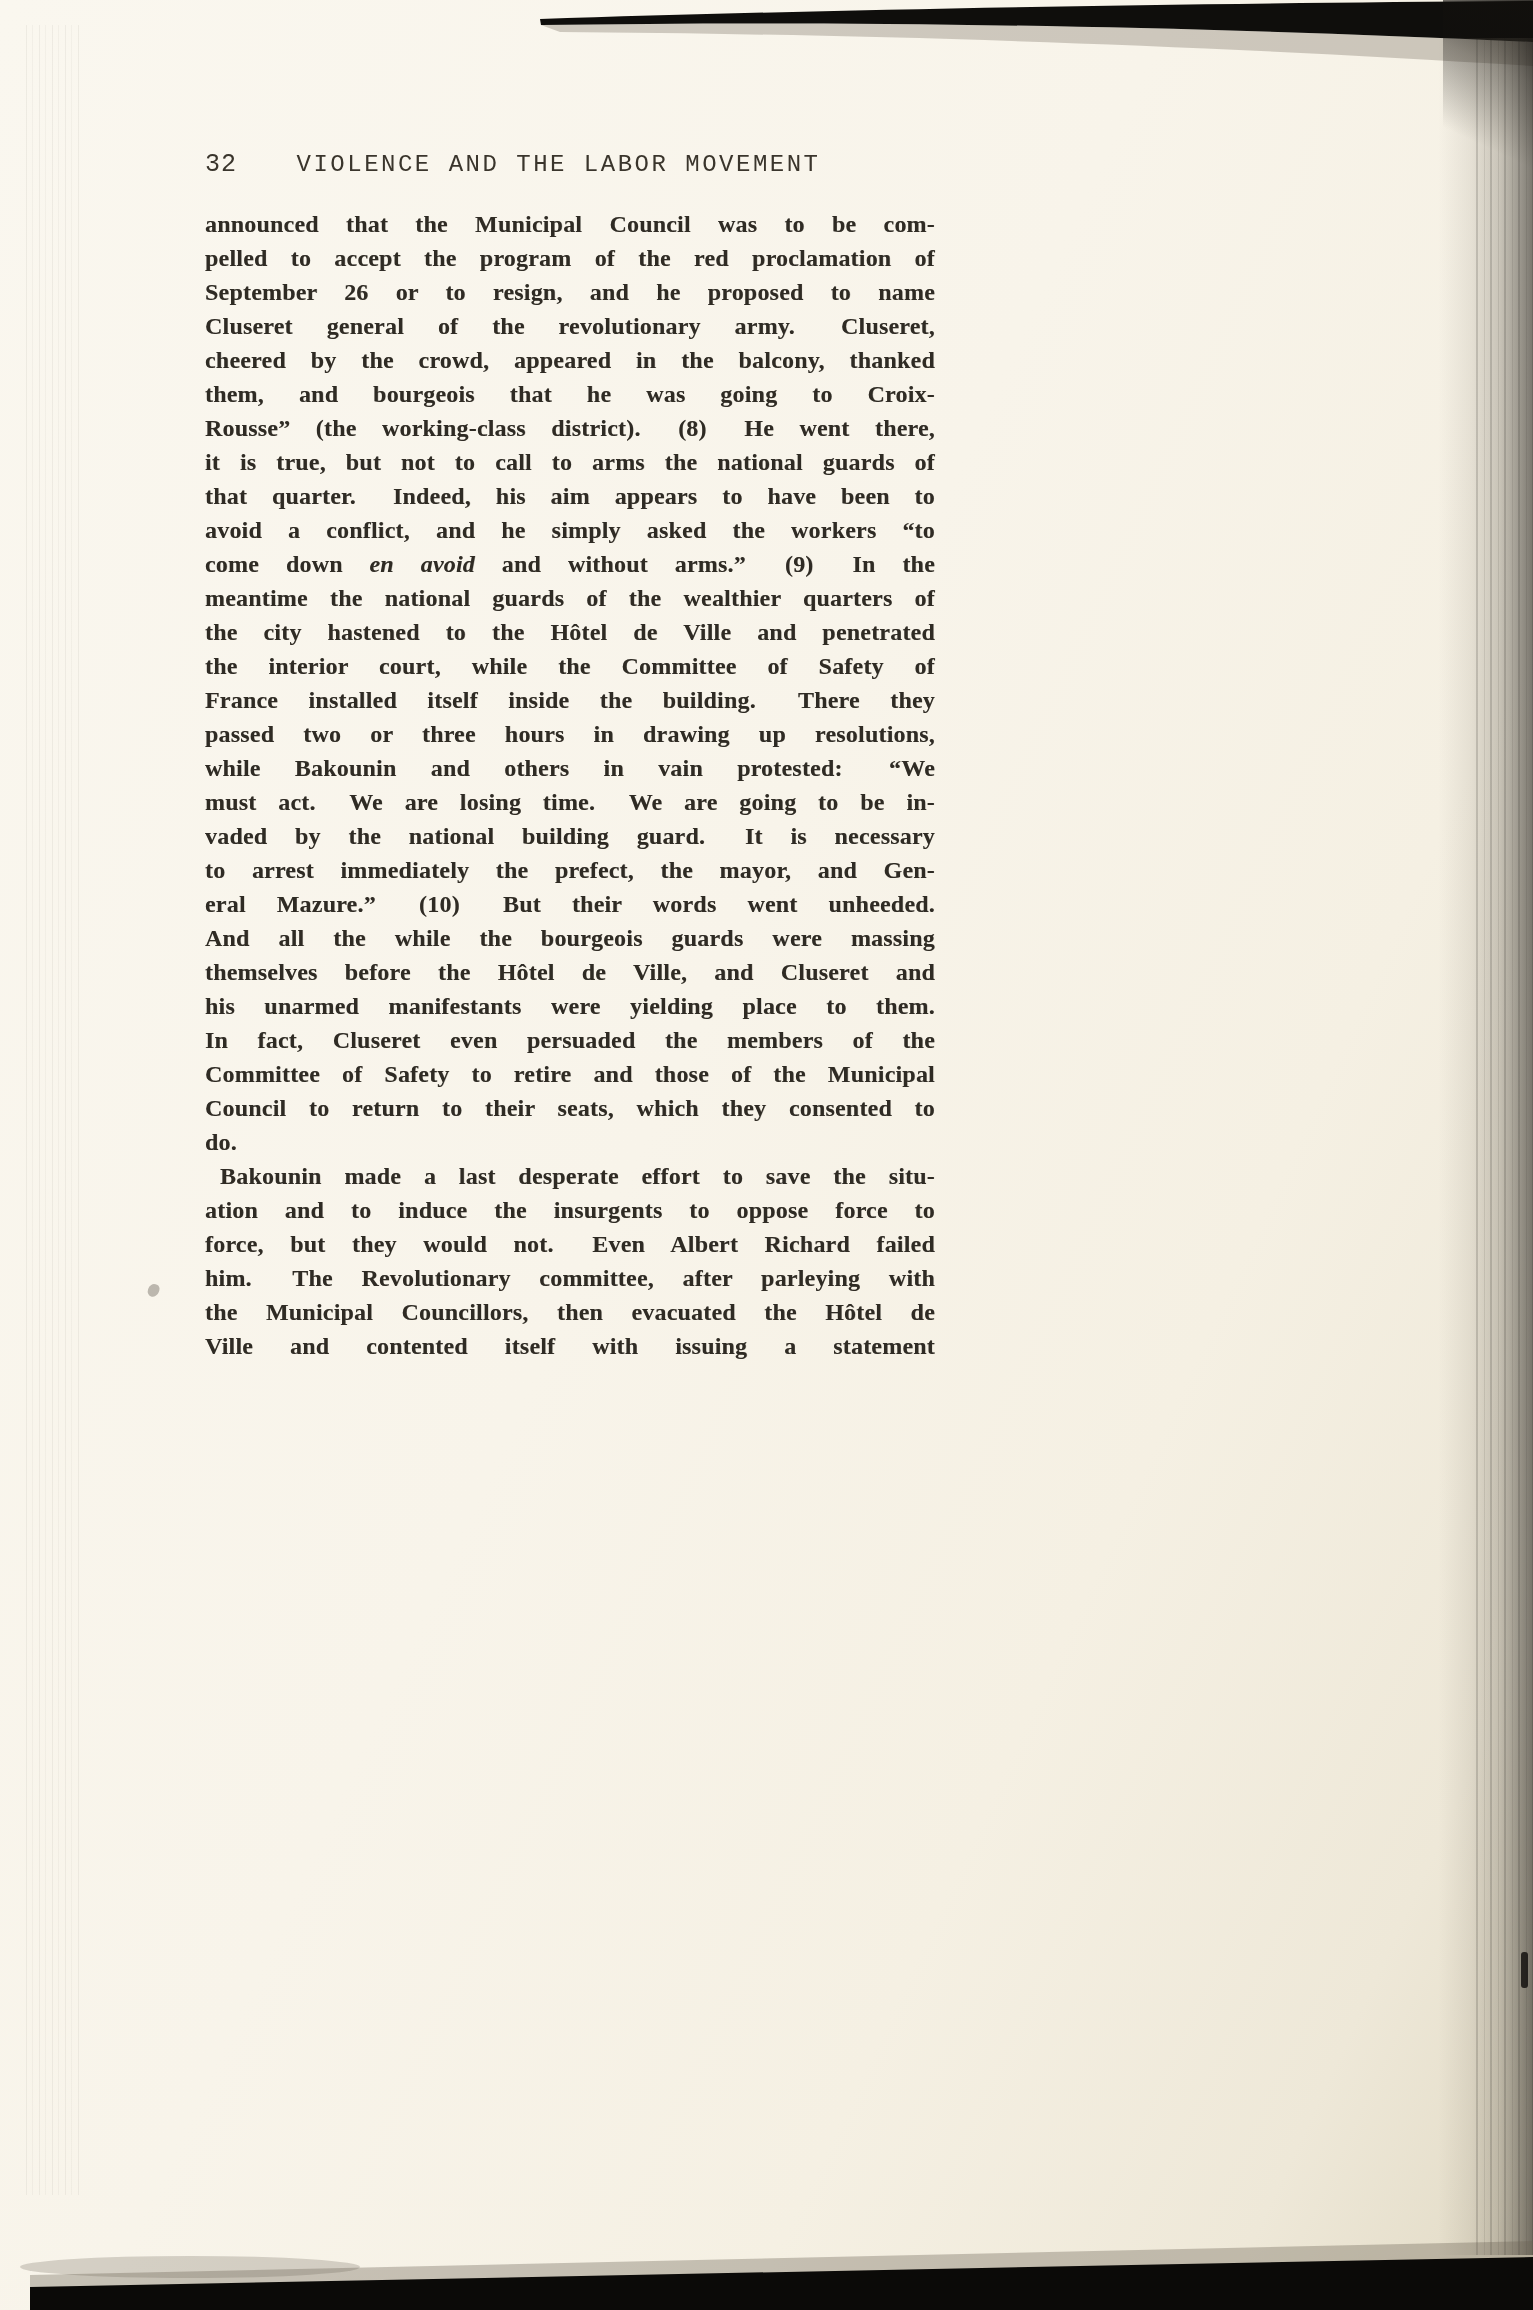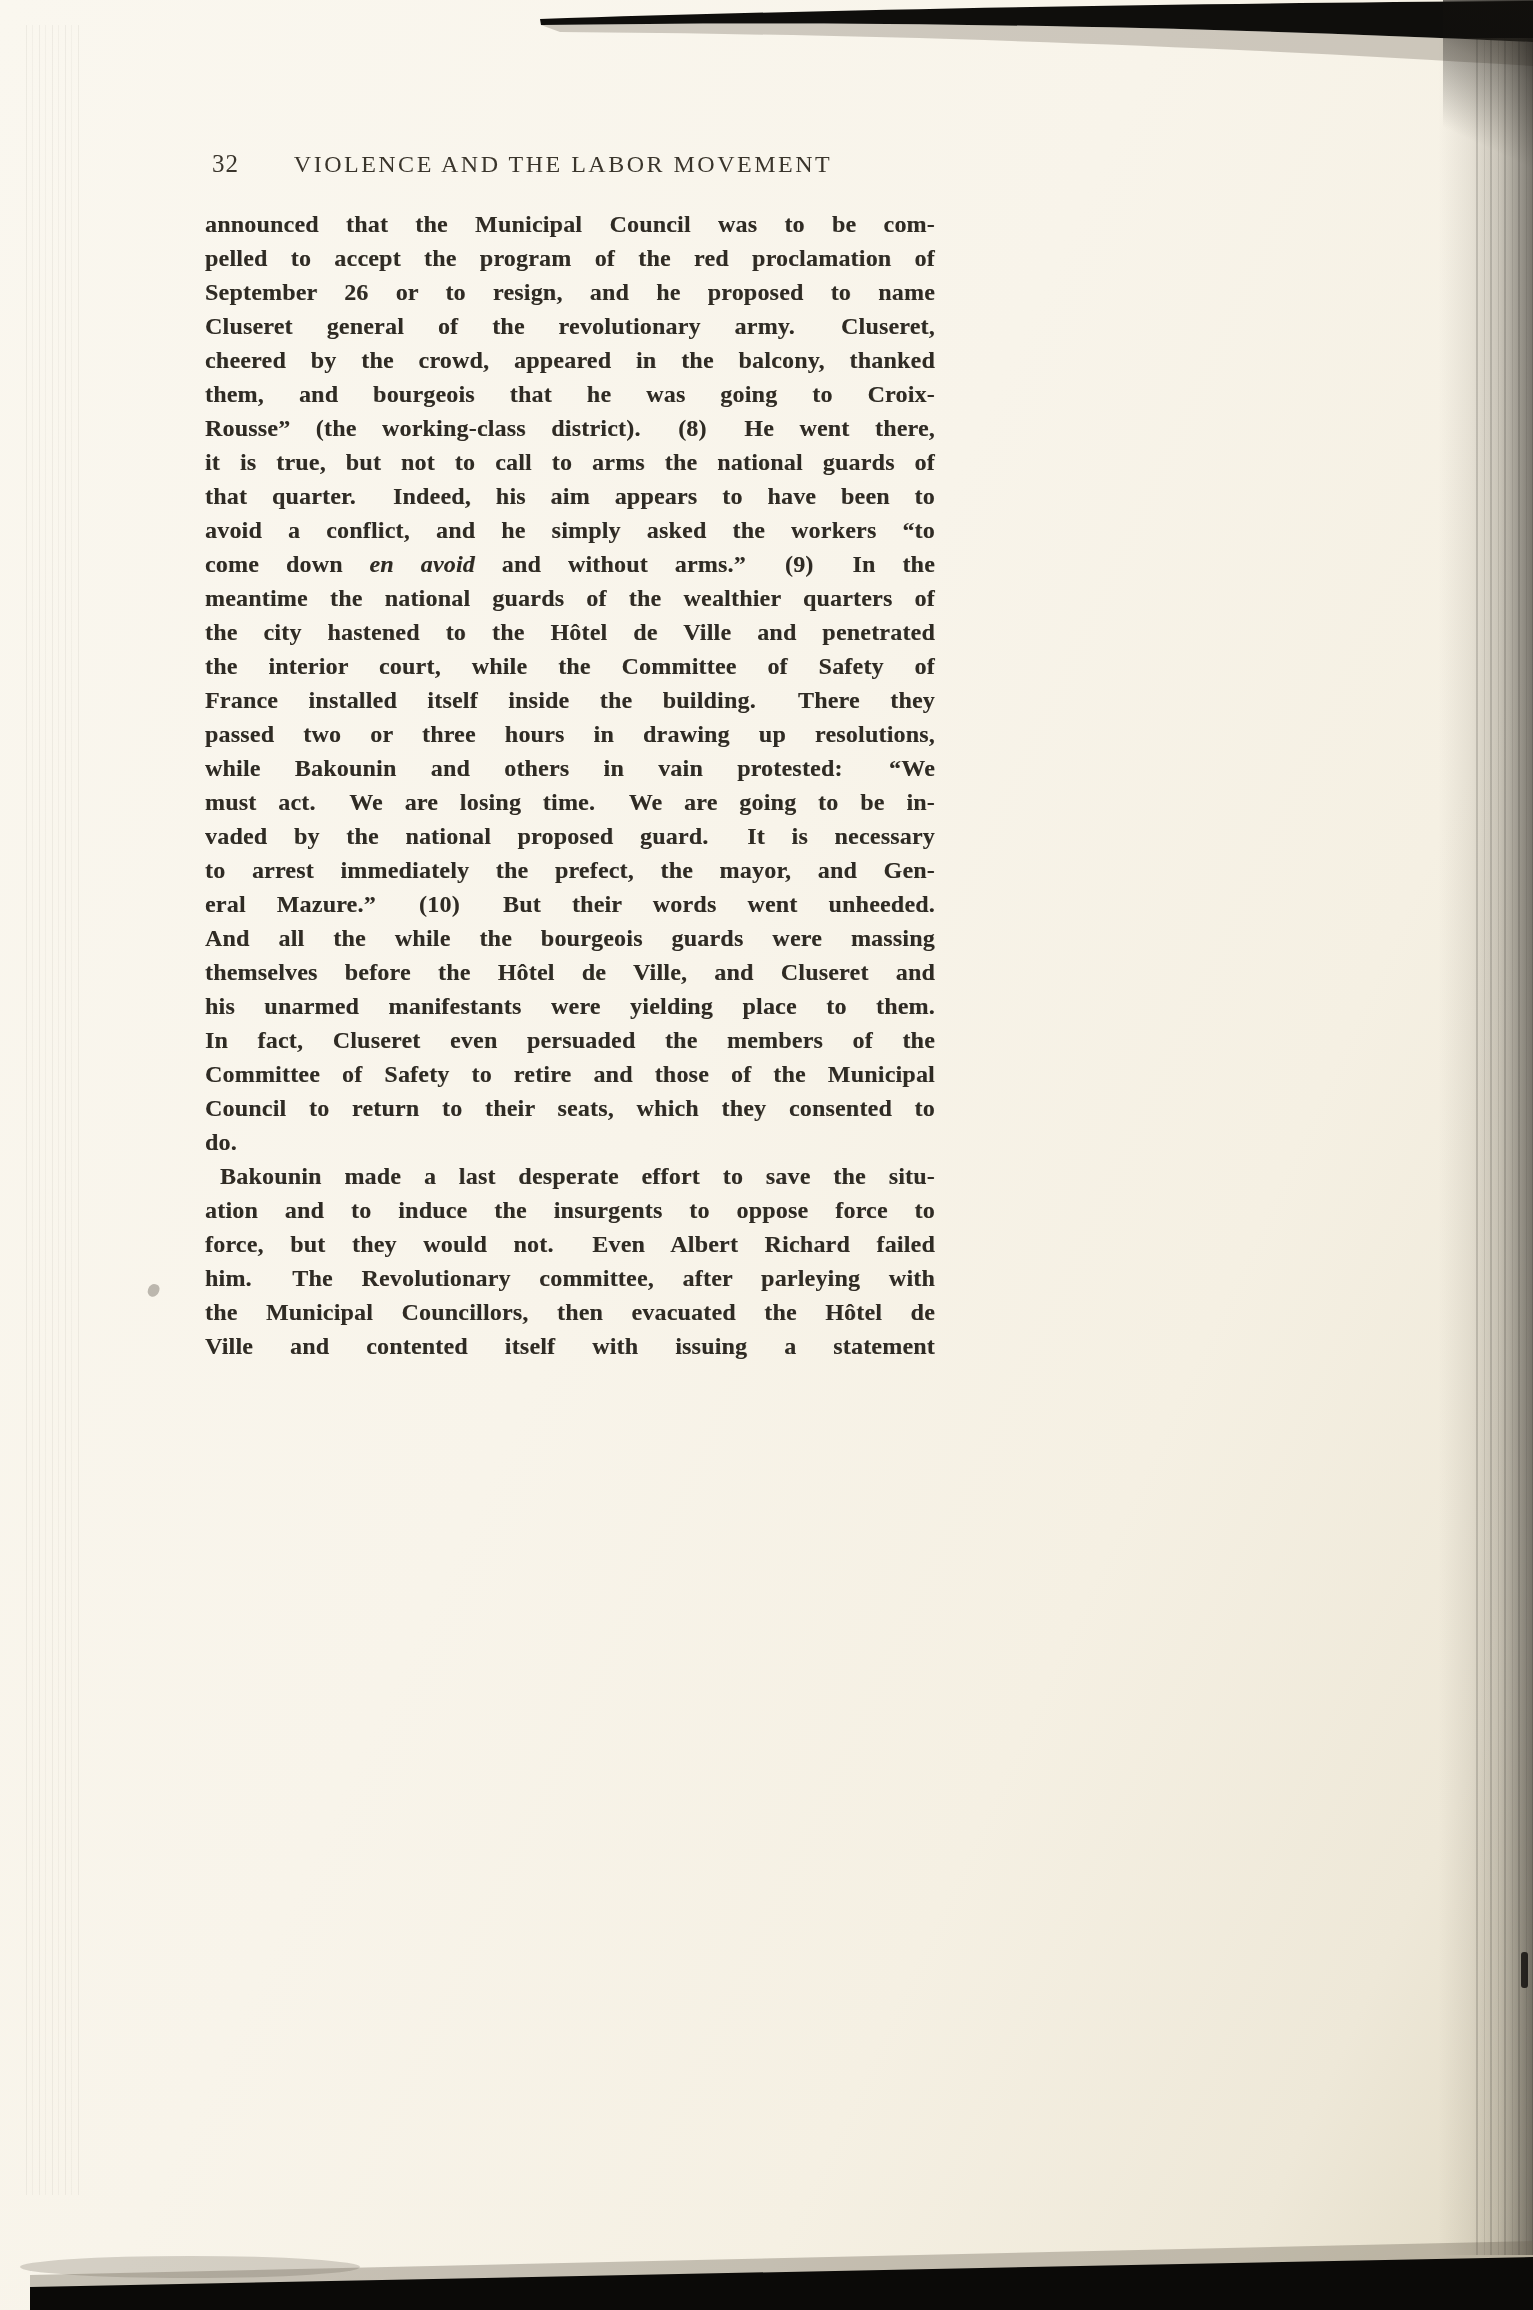--- a/index.html
+++ b/index.html
@@ -51,23 +51,24 @@
     background: rgba(60,54,45,0.32); border-radius: 55% 40% 60% 50%;
     transform: rotate(18deg);
   }
   .mark-right {
     position: absolute; right: 5px; top: 1952px; width: 7px; height: 36px;
     background: rgba(20,18,15,0.85); border-radius: 3px;
   }
 
   
   .running-head {
-    position: absolute; top: 150px; left: 212px; width: 730px;
+    position: absolute; top: 150px; left: 205px; width: 730px;
     display: flex; align-items: baseline;
     color: #3a352c;
+    font-family: Liberation Mono, monospace;
   }
   .page-number { font-size: 25px; letter-spacing: 1px; }
   .running-title {
     flex: 1; text-align: center; font-size: 24px;
     letter-spacing: 2.5px; padding-right: 55px;
     white-space: nowrap;
   }
 
   .text-body {
     position: absolute; top: 207px; left: 205px; width: 730px;
@@ -123,21 +124,21 @@
         <div class="line j"><span>that quarter.  Indeed, his aim appears to have been to</span></div>
         <div class="line j"><span>avoid a conflict, and he simply asked the workers “to</span></div>
         <div class="line j"><span>come down </span><span class="em">en avoid</span><span> and without arms.”  (9)  In the</span></div>
         <div class="line j"><span>meantime the national guards of the wealthier quarters of</span></div>
         <div class="line j"><span>the city hastened to the Hôtel de Ville and penetrated</span></div>
         <div class="line j"><span>the interior court, while the Committee of Safety of</span></div>
         <div class="line j"><span>France installed itself inside the building.  There they</span></div>
         <div class="line j"><span>passed two or three hours in drawing up resolutions,</span></div>
         <div class="line j"><span>while Bakounin and others in vain protested:  “We</span></div>
         <div class="line j"><span>must act.  We are losing time.  We are going to be in-</span></div>
-        <div class="line j"><span>vaded by the national proposed guard.  It is necessary</span></div>
+        <div class="line j"><span>vaded by the national building guard.  It is necessary</span></div>
         <div class="line j"><span>to arrest immediately the prefect, the mayor, and Gen-</span></div>
         <div class="line j"><span>eral Mazure.”  (10)  But their words went unheeded.</span></div>
         <div class="line j"><span>And all the while the bourgeois guards were massing</span></div>
         <div class="line j"><span>themselves before the Hôtel de Ville, and Cluseret and</span></div>
         <div class="line j"><span>his unarmed manifestants were yielding place to them.</span></div>
         <div class="line j"><span>In fact, Cluseret even persuaded the members of the</span></div>
         <div class="line j"><span>Committee of Safety to retire and those of the Municipal</span></div>
         <div class="line j"><span>Council to return to their seats, which they consented to</span></div>
         <div class="line"><span>do.</span></div>
       </div>

